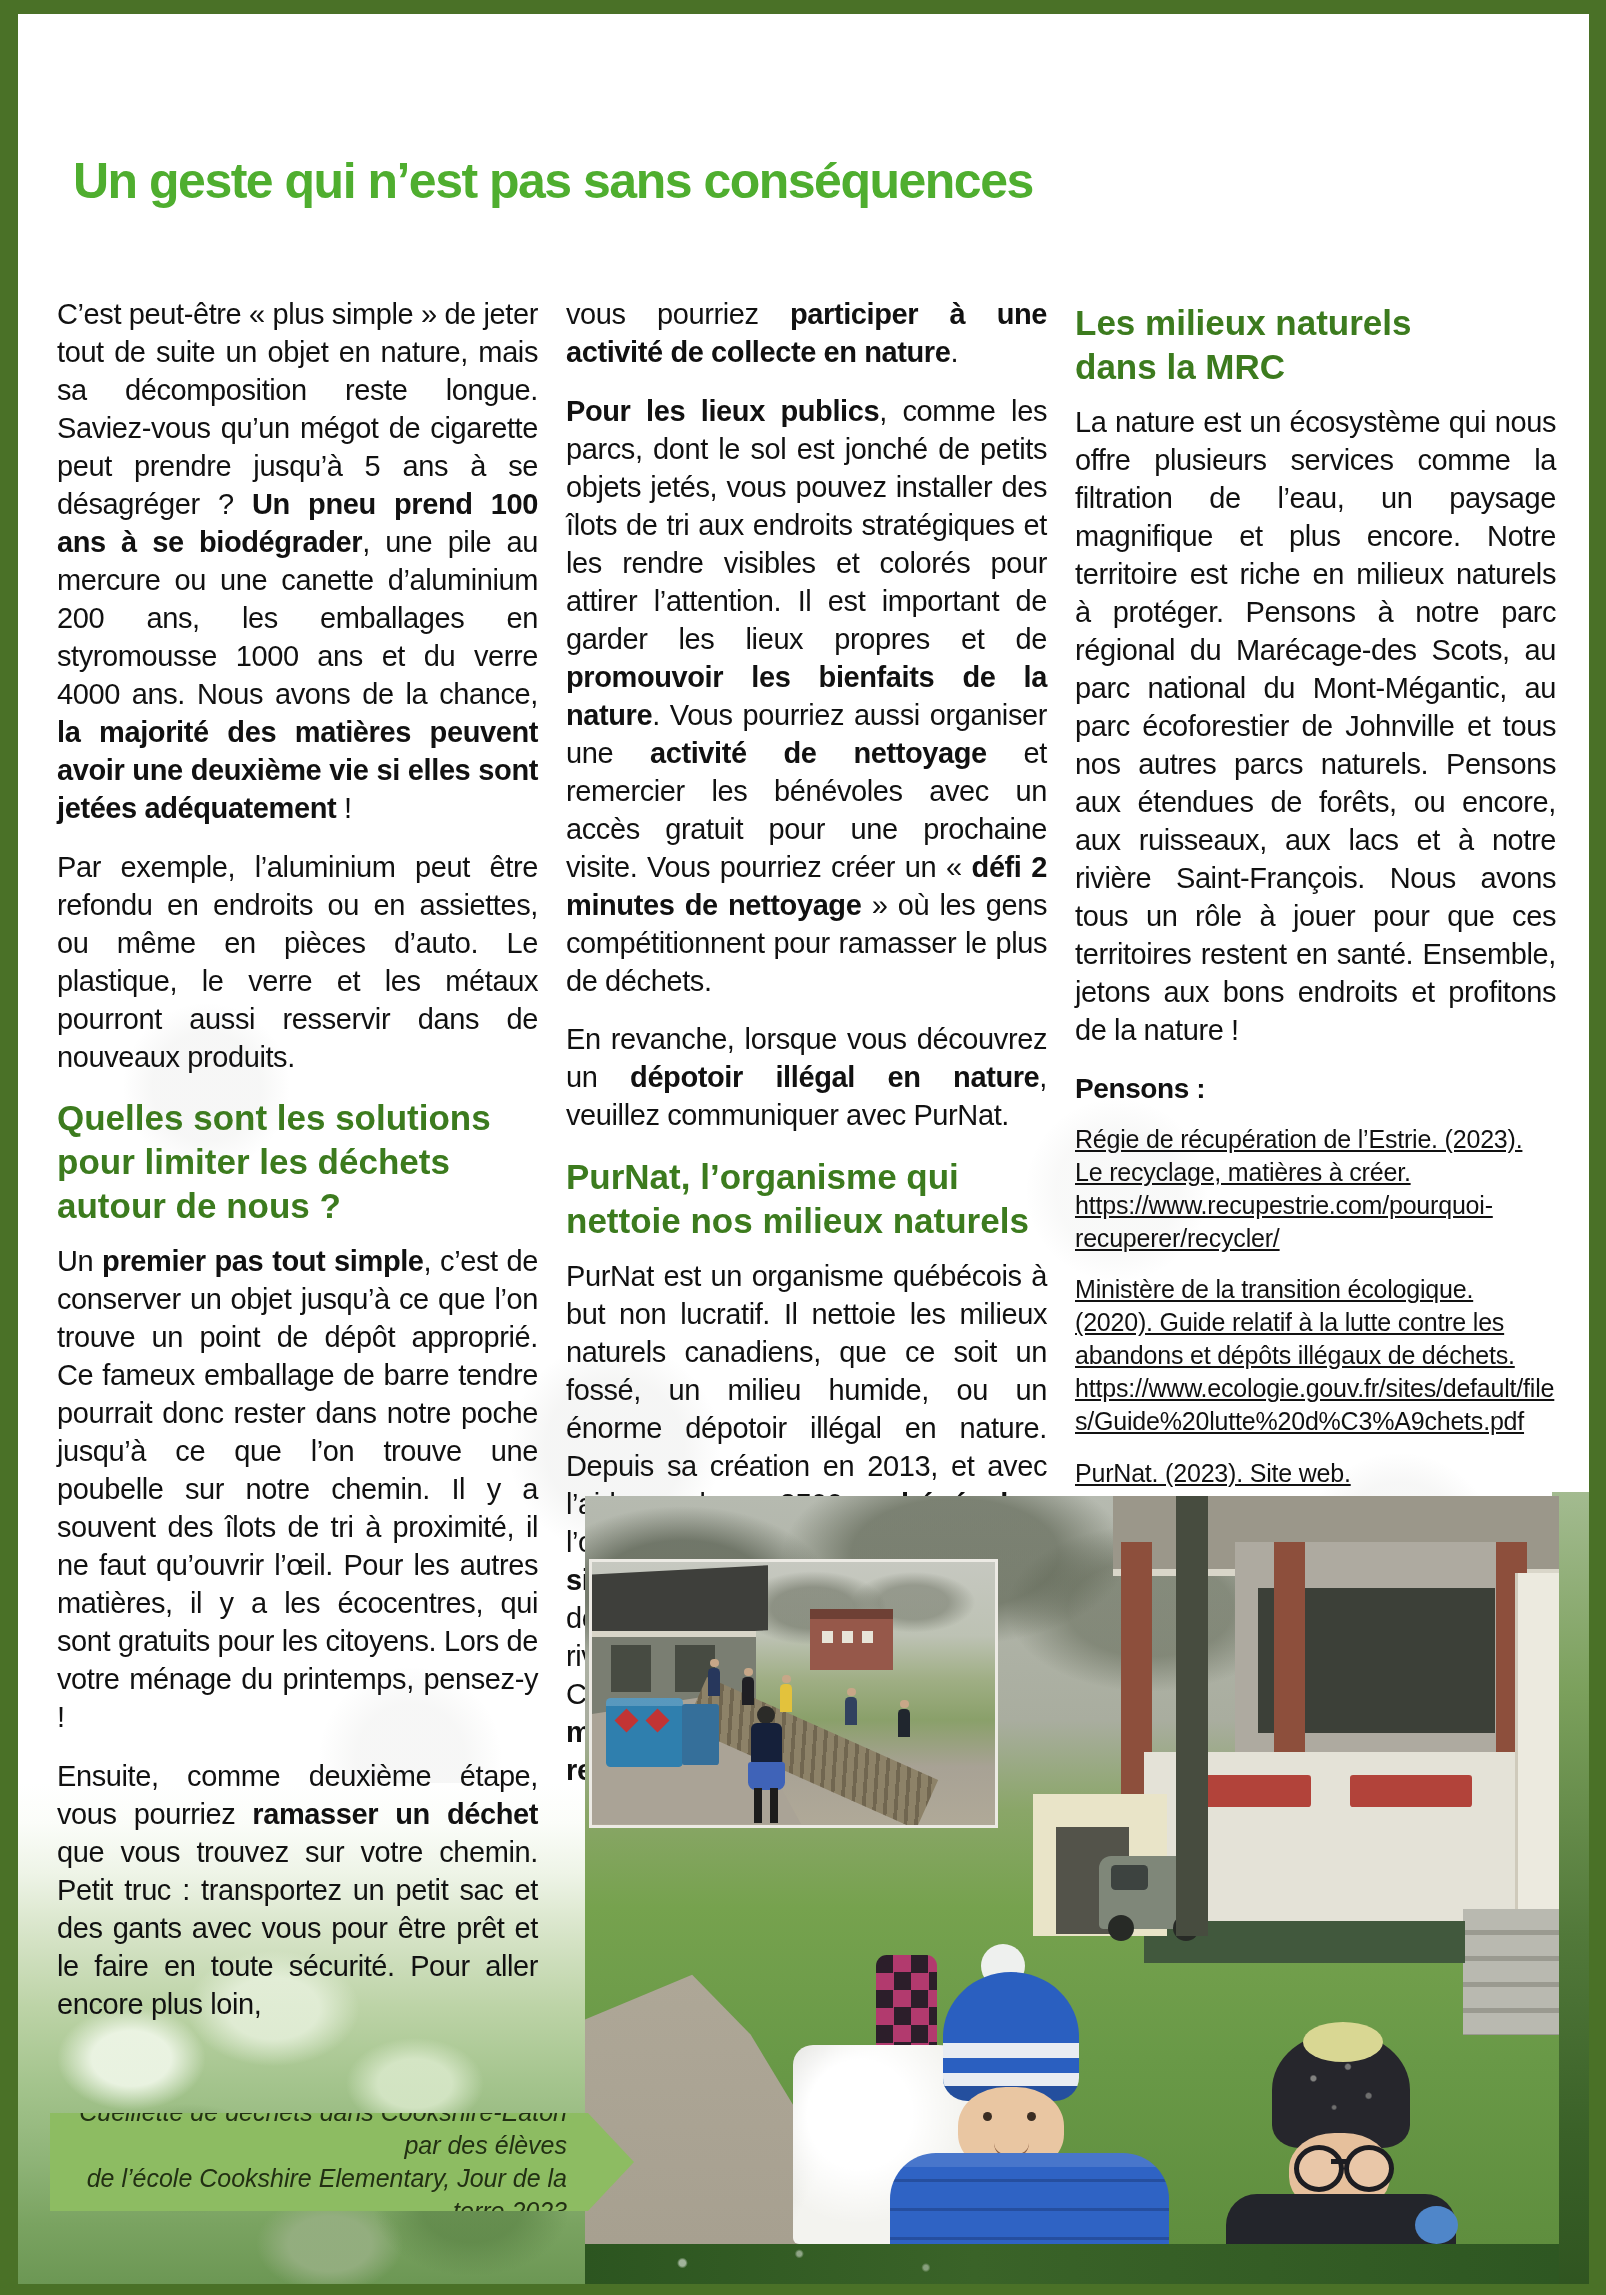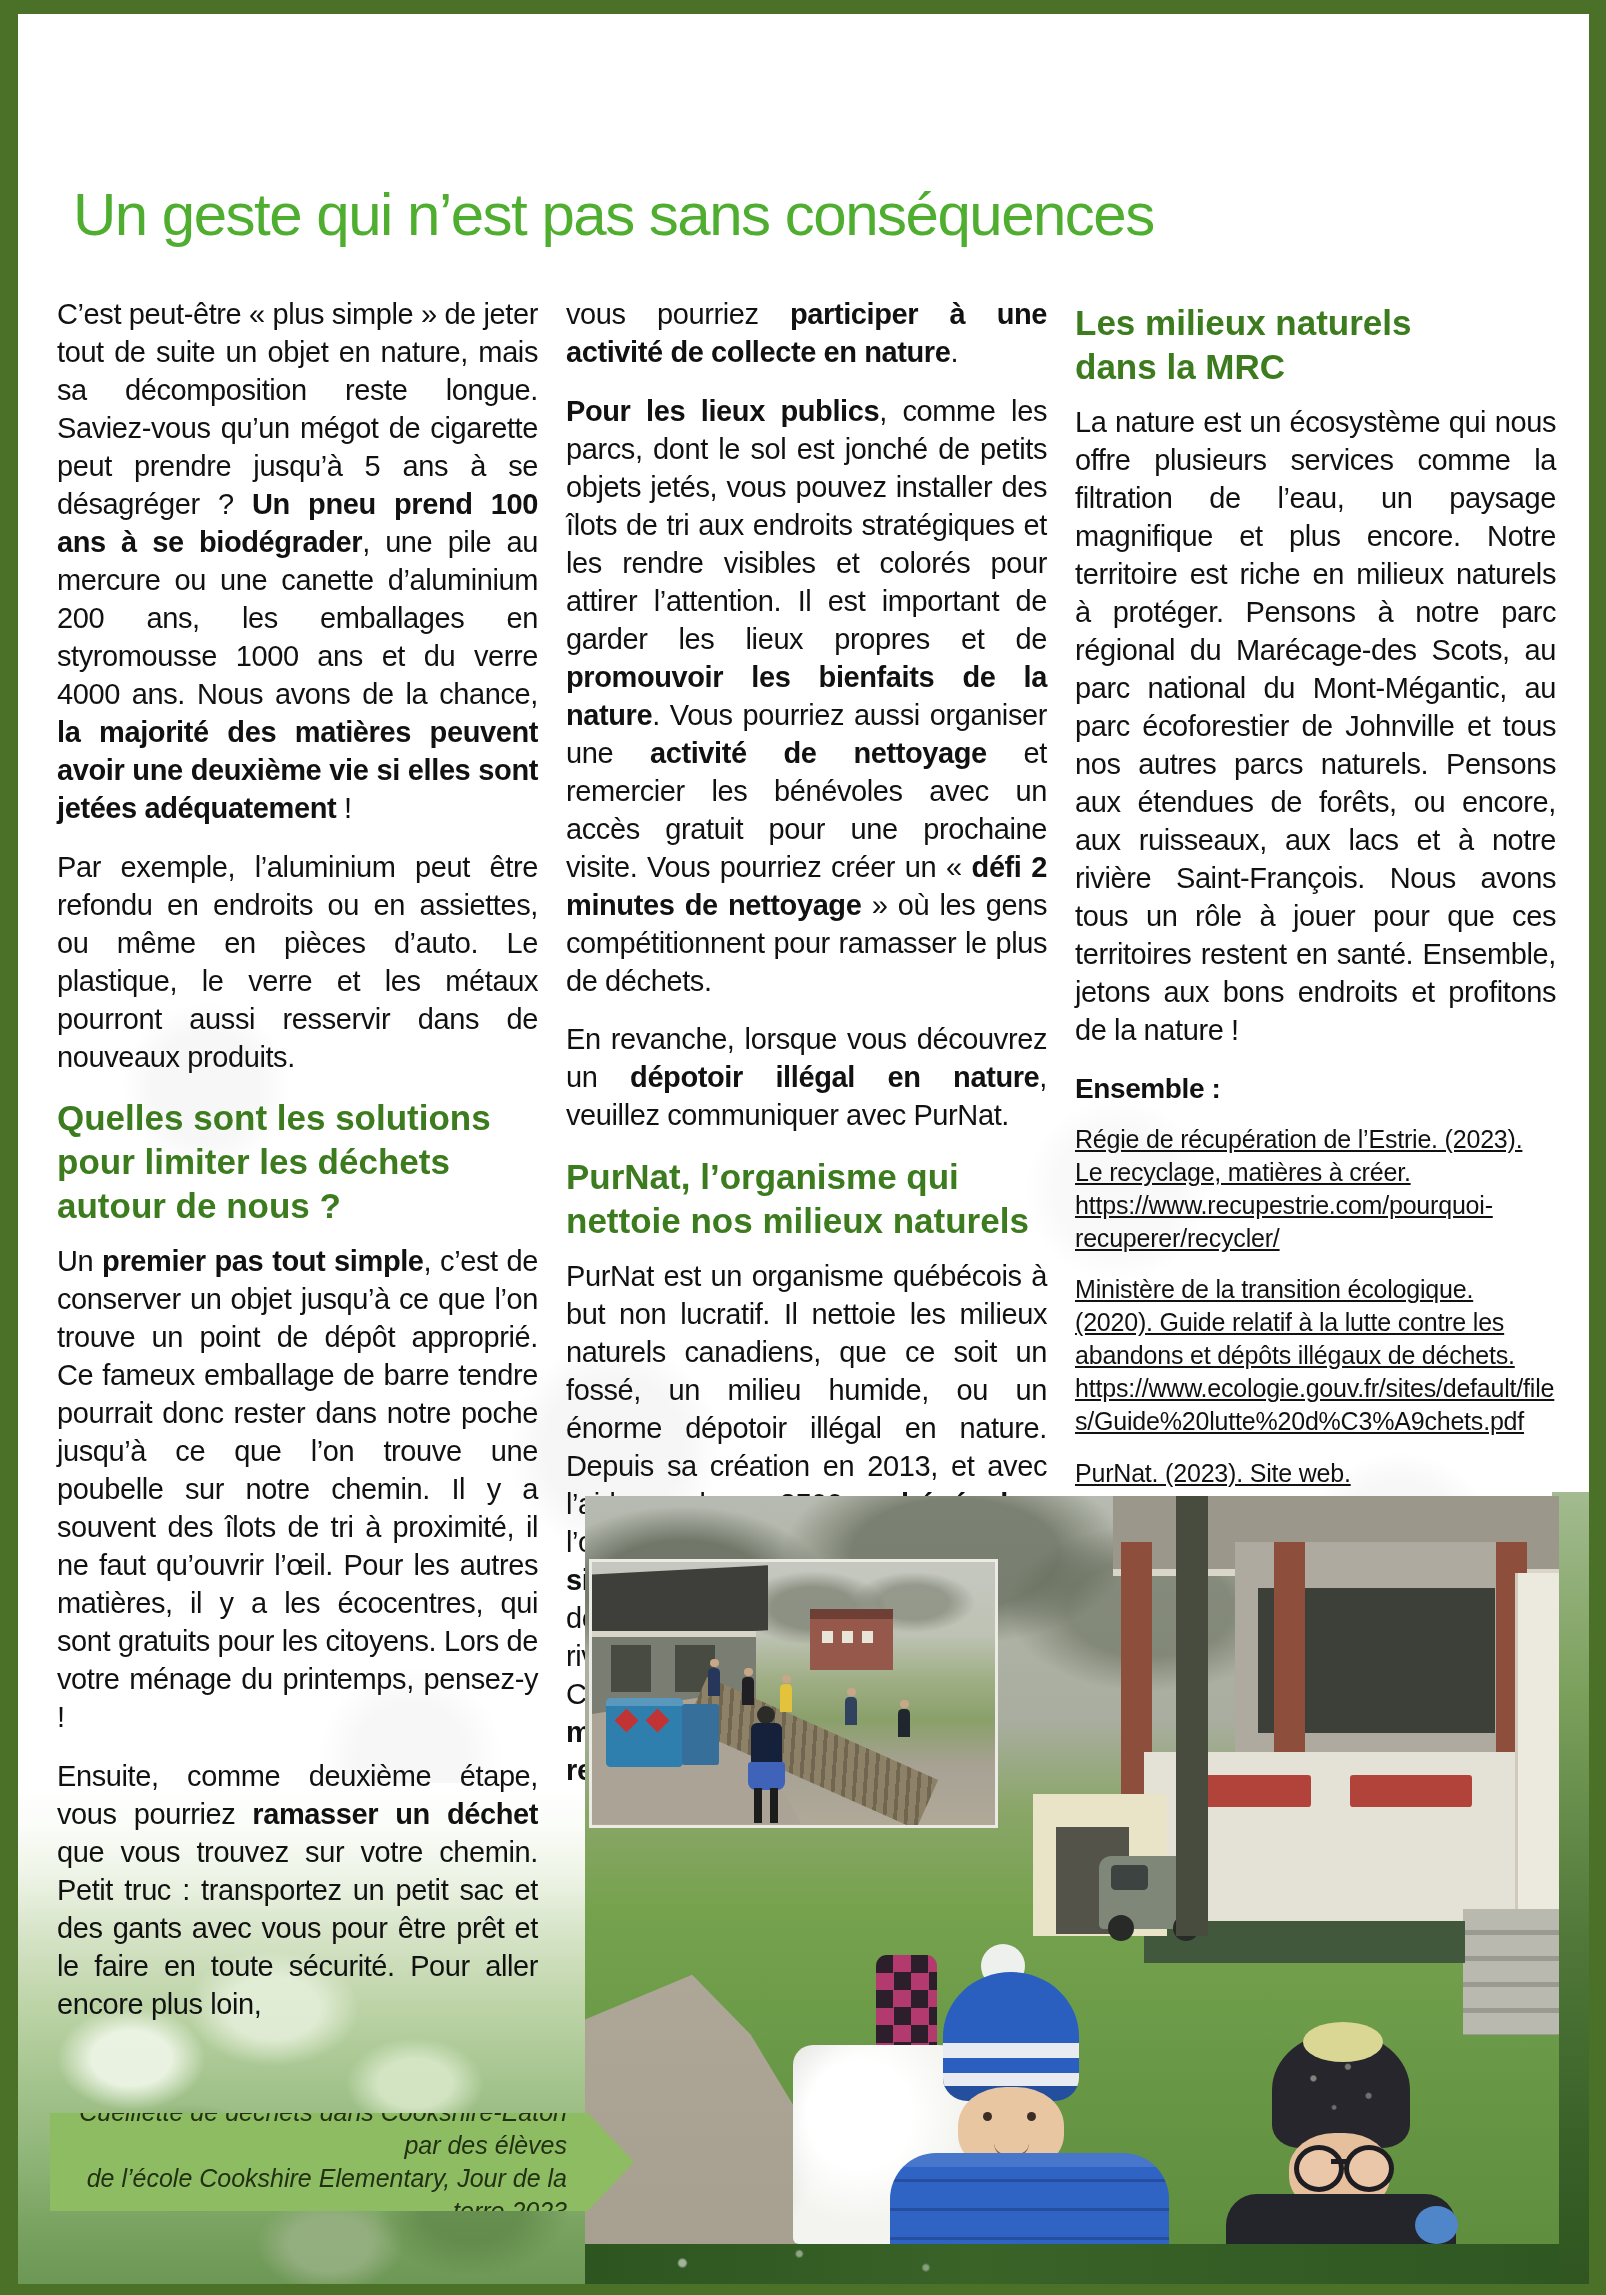--- a/index.html
+++ b/index.html
@@ -18,21 +18,21 @@
     background-image:
       radial-gradient(circle at 12% 20%, rgba(90,95,85,0.05) 0 54px, transparent 84px),
       radial-gradient(circle at 38% 55%, rgba(90,95,85,0.06) 0 69px, transparent 107px),
       radial-gradient(circle at 70% 30%, rgba(90,95,85,0.04) 0 61px, transparent 92px),
       radial-gradient(circle at 55% 80%, rgba(90,95,85,0.06) 0 46px, transparent 77px),
       radial-gradient(circle at 88% 65%, rgba(90,95,85,0.05) 0 69px, transparent 99px),
       radial-gradient(circle at 25% 85%, rgba(90,95,85,0.05) 0 54px, transparent 92px);}
 
   
   .page-title{position:absolute;left:73px;top:152px;z-index:5;
-    font-size:60px;font-weight:normal;letter-spacing:-1.5px;color:#4fae2f;white-space:nowrap;margin-top:28px;}
+    font-size:50px;font-weight:bold;letter-spacing:-1.5px;color:#4fae2f;white-space:nowrap;}
 
   
   .col{position:absolute;top:295px;width:481px;z-index:5;
        font-size:29px;line-height:38px;letter-spacing:-0.4px;text-align:justify;}
   .col-1{left:57px;}  .col-2{left:566px;}  .col-3{left:1075px;}
   .blk-p{margin:0 0 20.7px 0;}
   .blk-h2{font-size:35px;line-height:44px;font-weight:bold;color:#3c7b1e;
           letter-spacing:0px;text-align:left;margin:6.1px 0 13.8px 0;}
   .blk-label{font-size:28px;font-weight:bold;text-align:left;margin:1.5px 0 15.3px 0;}
   .blk-source{font-size:25px;line-height:33px;letter-spacing:-0.2px;
@@ -192,21 +192,21 @@
 <div class="col col-2">
     <div class="blk-p">vous pourriez <b>participer à une activité de collecte en nature</b>.</div>
     <div class="blk-p"><b>Pour les lieux publics</b>, comme les parcs, dont le sol est jonché de petits objets jetés, vous pouvez installer des îlots de tri aux endroits stratégiques et les rendre visibles et colorés pour attirer l’attention. Il est important de garder les lieux propres et de <b>promouvoir les bienfaits de la nature</b>. Vous pourriez aussi organiser une <b>activité de nettoyage</b> et remercier les bénévoles avec un accès gratuit pour une prochaine visite. Vous pourriez créer un « <b>défi 2 minutes de nettoyage</b> » où les gens compétitionnent pour ramasser le plus de déchets.</div>
     <div class="blk-p">En revanche, lorsque vous découvrez un <b>dépotoir illégal en nature</b>, veuillez communiquer avec PurNat.</div>
     <div class="blk-h2">PurNat, l’organisme qui<br>nettoie nos milieux naturels</div>
     <div class="blk-p">PurNat est un organisme québécois à but non lucratif. Il nettoie les milieux naturels canadiens, que ce soit un fossé, un milieu humide, ou un énorme dépotoir illégal en nature. Depuis sa création en 2013, et avec l’aide de <b>2500 bénévoles</b>, l’organisation a <b>nettoyé plus de 200 sites</b>. Cela représente 10 000 000 kg de matières extirpées des forêts, lacs, rivières et milieux humides du Canada. De plus, environ <b>85 % des matières ramassées ont été recyclées</b>.</div>
   </div>
 <div class="col col-3">
     <div class="blk-h2">Les milieux naturels<br>dans la MRC</div>
     <div class="blk-p">La nature est un écosystème qui nous offre plusieurs services comme la filtration de l’eau, un paysage magnifique et plus encore. Notre territoire est riche en milieux naturels à protéger. Pensons à notre parc régional du Marécage-des Scots, au parc national du Mont-Mégantic, au parc écoforestier de Johnville et tous nos autres parcs naturels. Pensons aux étendues de forêts, ou encore, aux ruisseaux, aux lacs et à notre rivière Saint-François. Nous avons tous un rôle à jouer pour que ces territoires restent en santé. Ensemble, jetons aux bons endroits et profitons de la nature !</div>
-    <div class="blk-label">Ensemble :</div>
+    <div class="blk-label">Pensons :</div>
     <div class="blk-source">Régie de récupération de l’Estrie. (2023). Le recyclage, matières à créer. https://www.recupestrie.com/pourquoi-recuperer/recycler/</div>
     <div class="blk-source">Ministère de la transition écologique. (2020). Guide relatif à la lutte contre les abandons et dépôts illégaux de déchets. https://www.ecologie.gouv.fr/sites/default/files/Guide%20lutte%20d%C3%A9chets.pdf</div>
     <div class="blk-source">PurNat. (2023). Site web.  https://purnat.org/index.php/fr/</div>
     <div class="blk-source">Texte rédigé par Audrey Thériault</div>
   </div>
 
 <div class="right-leaf-strip"></div>
 <div class="bottom-leaf-strip"></div>
 <div class="left-plant-photo"></div>
 

